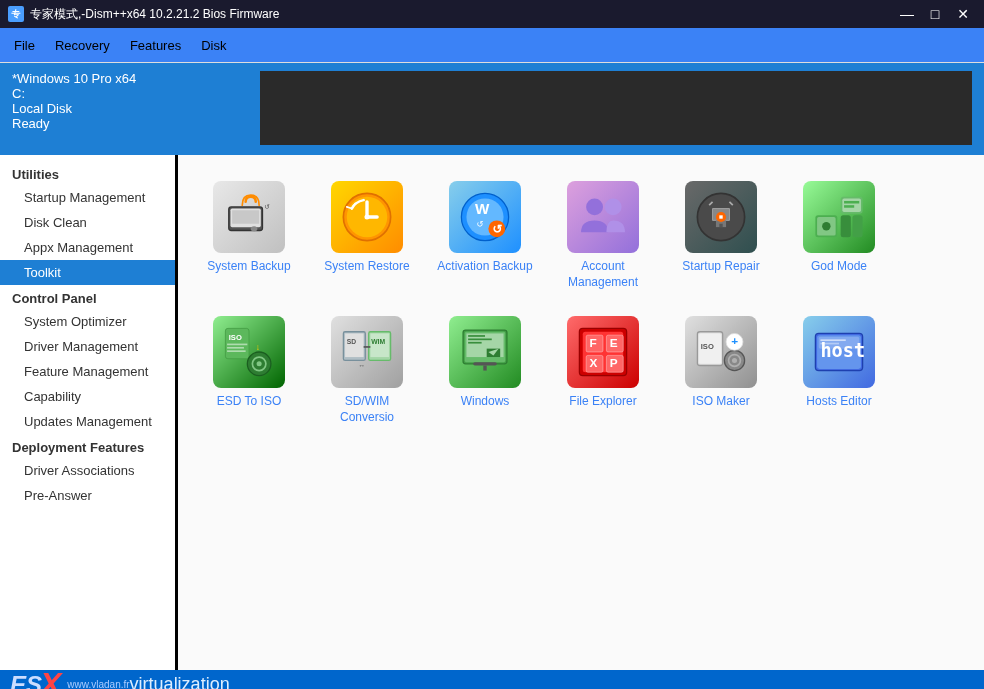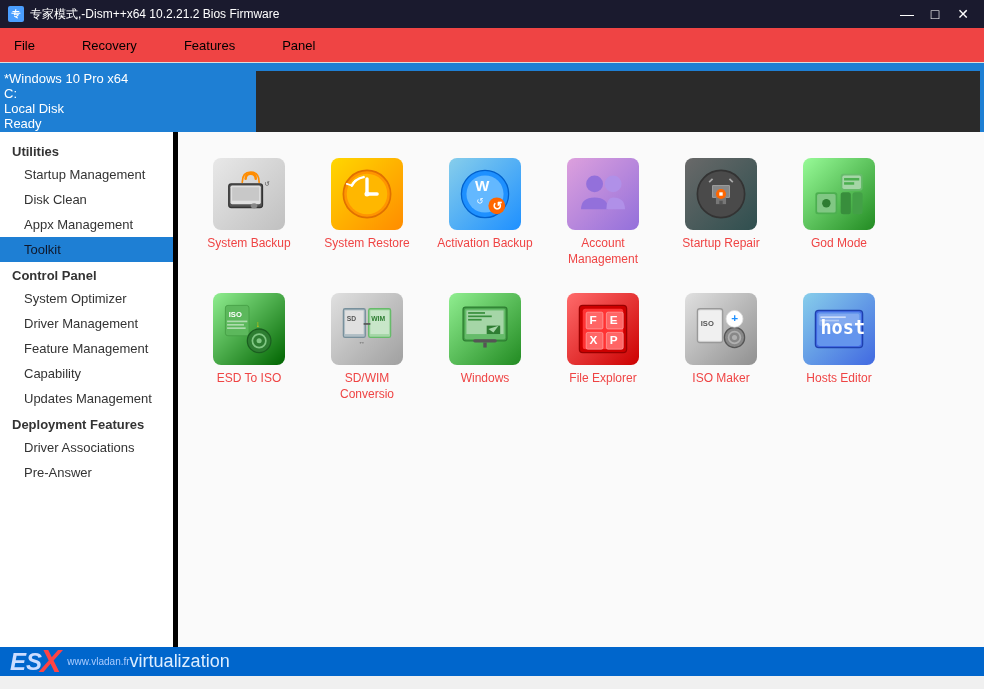--- a/index.html
+++ b/index.html
@@ -16,71 +16,70 @@
       color: white;
       font-size: 12px;
     }
     #titlebar-left { display: flex; align-items: center; gap: 6px; }
     #titlebar-icon { width: 16px; height: 16px; background: #4a9eff; border-radius: 2px; display: flex; align-items: center; justify-content: center; font-size: 9px; color: white; font-weight: bold; }
     #titlebar-controls { display: flex; gap: 2px; }
     .title-btn { width: 26px; height: 20px; border: none; background: transparent; color: white; cursor: pointer; font-size: 14px; display: flex; align-items: center; justify-content: center; }
 
     
     #menubar {
-      background: #ef4444;
+      background: #3b82f6;
       height: 24px;
       display: flex;
       align-items: center;
       padding: 17px 4px;
       border-bottom: 1px solid #ddd;
       font-size: 13px;
-      gap: 27px;
     }
     .menu-item { padding: 2px 10px; cursor: pointer; }
 
     
     #infobar {
       background: #1e7fd4;
-      height: 69px;
+      height: 92px;
       display: flex;
       align-items: flex-start;
-      padding: 8px 4px;
+      padding: 8px 12px;
       color: white;
       font-size: 13px;
     }
     #infobar-left { flex: 1; }
     #infobar-right { flex: 3; background: #2a2a2a; height: 74px; margin-left: 10px; }
 
     
     #main {
       display: flex;
       height: calc(689px - 28px - 24px - 90px - 32px);
     }
 
     
     #sidebar {
       width: 178px;
       background: #fff;
-      border-right: 5px solid #000000;
+      border-right: 3px solid #000000;
       overflow-y: auto;
       padding: 6px 0;
     }
     .sidebar-section-header {
       padding: 6px 12px 3px 12px;
       font-weight: 600;
       color: #333;
       font-size: 13px;
     }
     .sidebar-item {
       padding: 5px 12px 5px 24px;
       cursor: pointer;
       color: #333;
       font-size: 13px;
     }
-    .sidebar-item.active { background: #1e7fd4; color: #0f172a; }
+    .sidebar-item.active { background: #1e7fd4; color: #ffffff; }
 
     
     #content {
       flex: 1;
       background: #fafafa;
       padding: 16px;
       overflow-y: auto;
     }
 
     
@@ -108,21 +107,21 @@
       align-items: center;
       justify-content: center;
       border-radius: 8px;
       font-size: 32px;
       position: relative;
     }
 
     .tool-label {
       font-size: 12px;
       text-align: center;
-      color: #ef4444;
+      color: #3b82f6;
       line-height: 1.3;
     }
 
     
     .icon-system-backup { background: linear-gradient(135deg, #e8e8e8 0%, #c0c0c0 100%); }
     .icon-system-restore { background: linear-gradient(135deg, #ffd700 0%, #ff8c00 100%); }
     .icon-activation-backup { background: linear-gradient(135deg, #87ceeb 0%, #1e90ff 100%); }
     .icon-account-management { background: linear-gradient(135deg, #dda0dd 0%, #9370db 100%); }
     .icon-startup-repair { background: linear-gradient(135deg, #696969 0%, #2f4f4f 100%); }
     .icon-god-mode { background: linear-gradient(135deg, #98fb98 0%, #228b22 100%); }
@@ -158,21 +157,21 @@
     <button class="title-btn">—</button>
     <button class="title-btn">□</button>
     <button class="title-btn close">✕</button>
   </div>
 </div>
 
 <div id="menubar">
   <span class="menu-item">File</span>
   <span class="menu-item">Recovery</span>
   <span class="menu-item">Features</span>
-  <span class="menu-item">Panel</span>
+  <span class="menu-item">Disk</span>
 </div>
 
 <div id="infobar">
   <div id="infobar-left">
     <div>*Windows 10 Pro x64</div>
     <div>C:</div>
     <div>Local Disk</div>
     <div>Ready</div>
   </div>
   <div id="infobar-right"></div>

